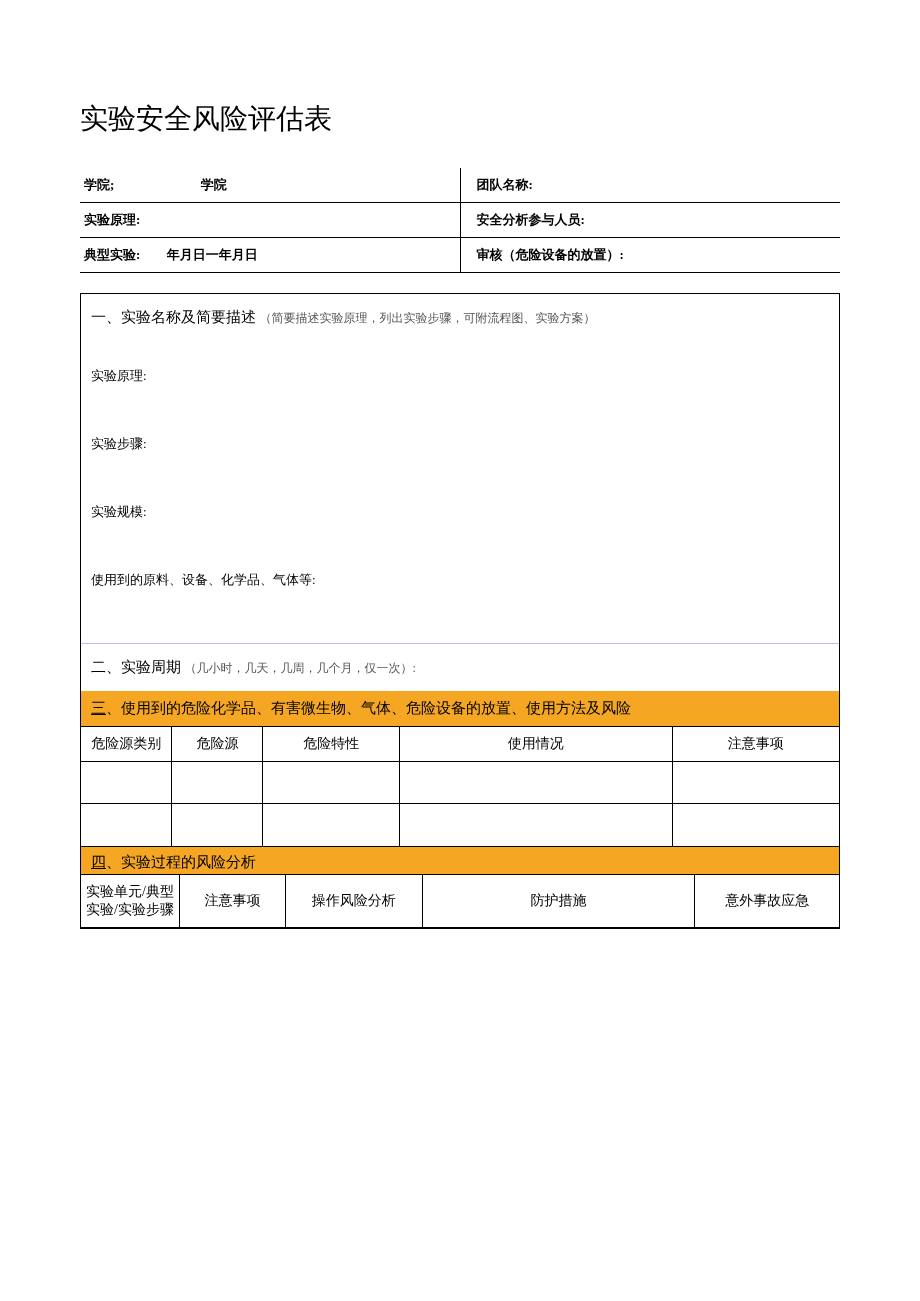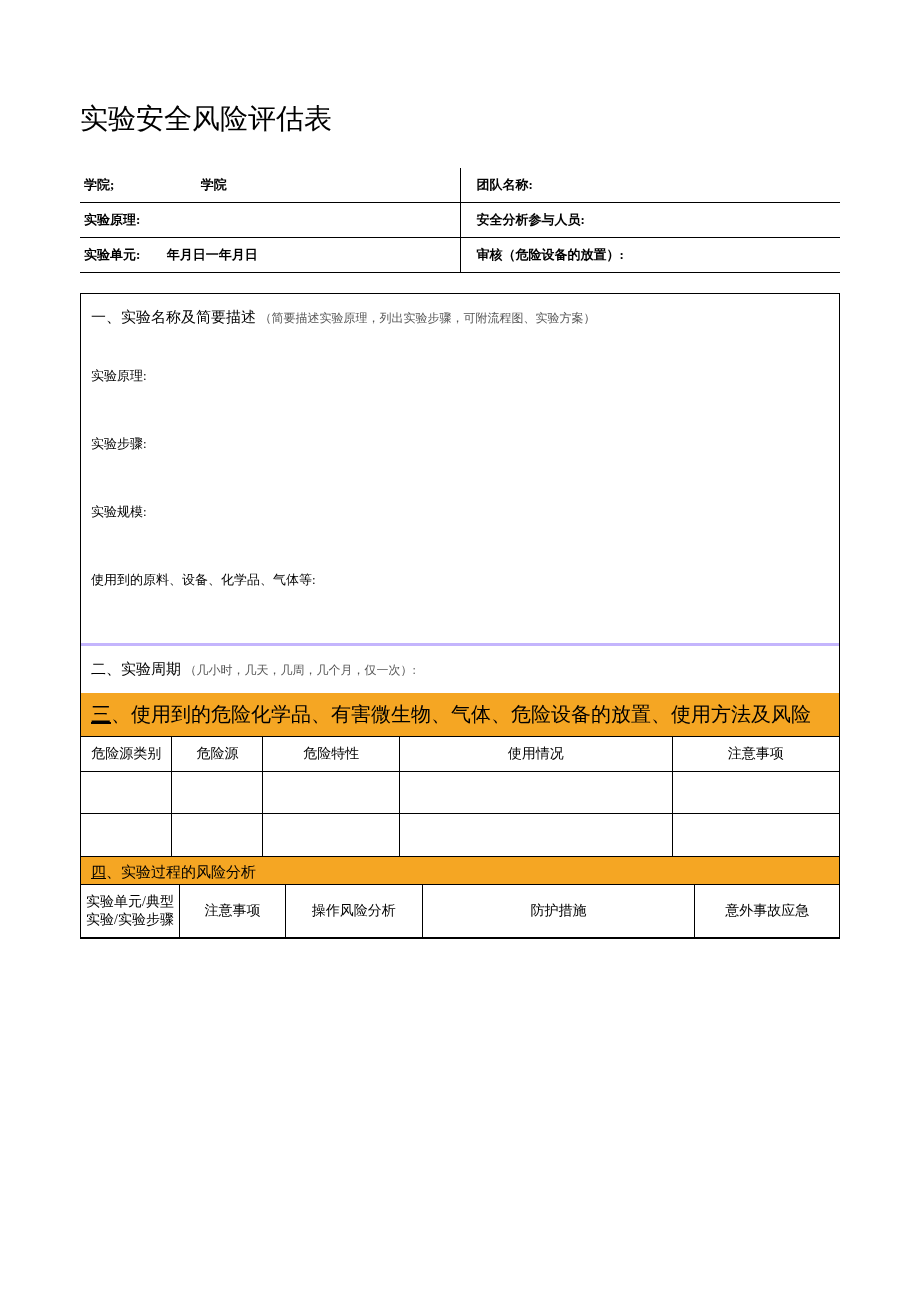--- a/index.html
+++ b/index.html
@@ -48,21 +48,21 @@
       border-bottom: 1px solid #000;
       min-width: 60px;
       margin: 0 2px;
     }
     .main-box {
       border: 1px solid #000;
       margin-top: 10px;
     }
     .section {
       padding: 14px 10px;
-      border-bottom: 3px solid #c4b5fd;
+      border-bottom: 1px solid #c4b5fd;
     }
     .section.no-bottom {
       border-bottom: none;
     }
     .section-header {
       font-size: 15px;
     }
     .section-note {
       font-size: 12px;
       color: #555;
@@ -72,21 +72,21 @@
       padding: 40px 0 10px 0;
       font-size: 13px;
     }
     .field-label:first-of-type {
       padding-top: 30px;
     }
     .orange-header {
       background: #f5a623;
       color: #000;
       padding: 8px 10px;
-      font-size: 20px;
+      font-size: 15px;
       border-bottom: 1px solid #000;
     }
     .orange-header span.first {
       text-decoration: underline;
     }
     .data-table {
       width: 100%;
       border-collapse: collapse;
     }
     .data-table th, .data-table td {
@@ -153,21 +153,21 @@
   <tr>
     <td class="left-col">
       <span>实验原理:</span>
     </td>
     <td class="right-col">
       <span>安全分析参与人员:</span>
     </td>
   </tr>
   <tr>
     <td class="left-col">
-      <span>实验单元:</span>
+      <span>典型实验:</span>
       <span class="info-blank" style="min-width:20px;"></span>
       <span>年月日一年月日</span>
     </td>
     <td class="right-col">
       <span>审核（危险设备的放置）:</span>
     </td>
   </tr>
 </tbody>
   </table>
 

